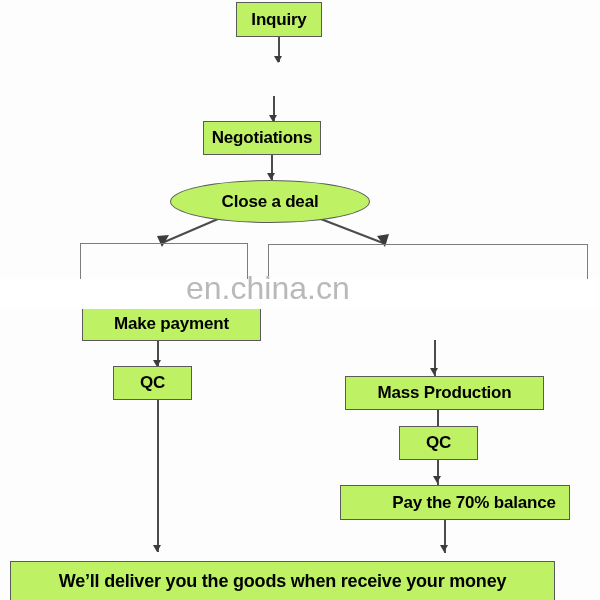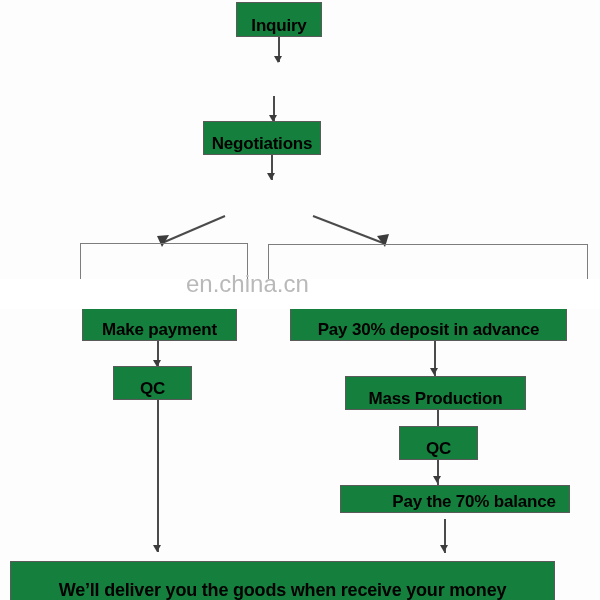--- a/index.html
+++ b/index.html
@@ -8,22 +8,22 @@
     font-family:"Liberation Sans",sans-serif;
     -webkit-font-smoothing:none;
   }
   #stage{position:relative;width:600px;height:600px;background:#fdfdfd;}
 
   
   .node{
     position:absolute;
     box-sizing:border-box;
     border:1.5px solid #5a5a5a;
-    background:#15803d;
-    display:flex;align-items:flex-end;justify-content:center;
+    background:#bef264;
+    display:flex;align-items:center;justify-content:center;
     color:#000000;
     font-weight:bold;
     letter-spacing:-0.2px;
     white-space:nowrap;
     z-index:3;
   }
   .node.ellipse{border-radius:50%;border-width:1.6px;}
 
   
   .node.bleached{
@@ -115,53 +115,53 @@
 
   <div class="node" style="left: 236px; top: 2px; width: 86px; height: 35px; font-size: 17px; border-color: rgb(90, 90, 90);">
     <span>Inquiry</span>
   </div>
 
 
   <div class="node" style="left: 203px; top: 121px; width: 118px; height: 34px; font-size: 17px; border-color: rgb(90, 90, 90);">
     <span>Negotiations</span>
   </div>
 
+  <div class="node ellipse" style="left: 170px; top: 180px; width: 200px; height: 43px; font-size: 17px; border-color: rgb(90, 90, 90);">
+    <span>Close a deal</span>
+  </div>
 
   <div class="node bleached" style="left:80px;top:243px;width:168px;height:60px;font-size:17px;align-items:flex-start;padding-top:9px;">
     <span class="ghost"></span>
   </div>
 
   <div class="node bleached" style="left:268px;top:244px;width:320px;height:60px;font-size:17px;align-items:flex-start;padding-top:9px;">
     <span class="ghost"></span>
   </div>
 
-  <div class="node" style="left: 82px; top: 307px; width: 155px; height: 34px; font-size: 17px; border-color: rgb(90, 90, 90);">
+  <div class="node" style="left: 82px; top: 307px; width: 179px; height: 34px; font-size: 17px; border-color: rgb(90, 90, 90);">
     <span>Make payment</span>
   </div>
 
-  <div class="node" style="left: 290px; top: 307px; width: 277px; height: 34px; font-size: 17px; border-color: rgb(90, 90, 90);">
-    <span>Pay 30% deposit in advance</span>
-  </div>
 
   <div class="node" style="left: 113px; top: 366px; width: 79px; height: 34px; font-size: 17px; border-color: rgb(90, 90, 90);">
     <span>QC</span>
   </div>
 
-  <div class="node" style="left: 345px; top: 376px; width: 181px; height: 34px; font-size: 17px; border-color: rgb(90, 90, 90);">
+  <div class="node" style="left: 345px; top: 376px; width: 199px; height: 34px; font-size: 17px; border-color: rgb(90, 90, 90);">
     <span>Mass Production</span>
   </div>
 
   <div class="node" style="left: 399px; top: 426px; width: 79px; height: 34px; font-size: 17px; border-color: rgb(90, 90, 90);">
     <span>QC</span>
   </div>
 
-  <div class="node" style="left: 340px; top: 485px; width: 230px; height: 28px; font-size: 17px; border-color: rgb(90, 90, 90); padding-left: 38px;">
+  <div class="node" style="left: 340px; top: 485px; width: 230px; height: 35px; font-size: 17px; border-color: rgb(90, 90, 90); padding-left: 38px;">
     <span>Pay the 70% balance</span>
   </div>
 
   <div class="node" style="left: 10px; top: 553px; width: 545px; height: 41px; font-size: 18px; border-color: rgb(90, 90, 90); margin-top: 8px;">
     <span>We’ll deliver you the goods when receive your money</span>
   </div>
 
   <div id="wash" style="top:279px;height:30px;"></div>
-  <div id="watermark" style="left: 186px; top: 270px; font-size: 24px; color: rgb(185, 185, 185);">en.china.cn</div>
+  <div id="watermark" style="left: 186px; top: 270px; font-size: 32px; color: rgb(185, 185, 185);">en.china.cn</div>
 
 </div>
 
 </body></html>

